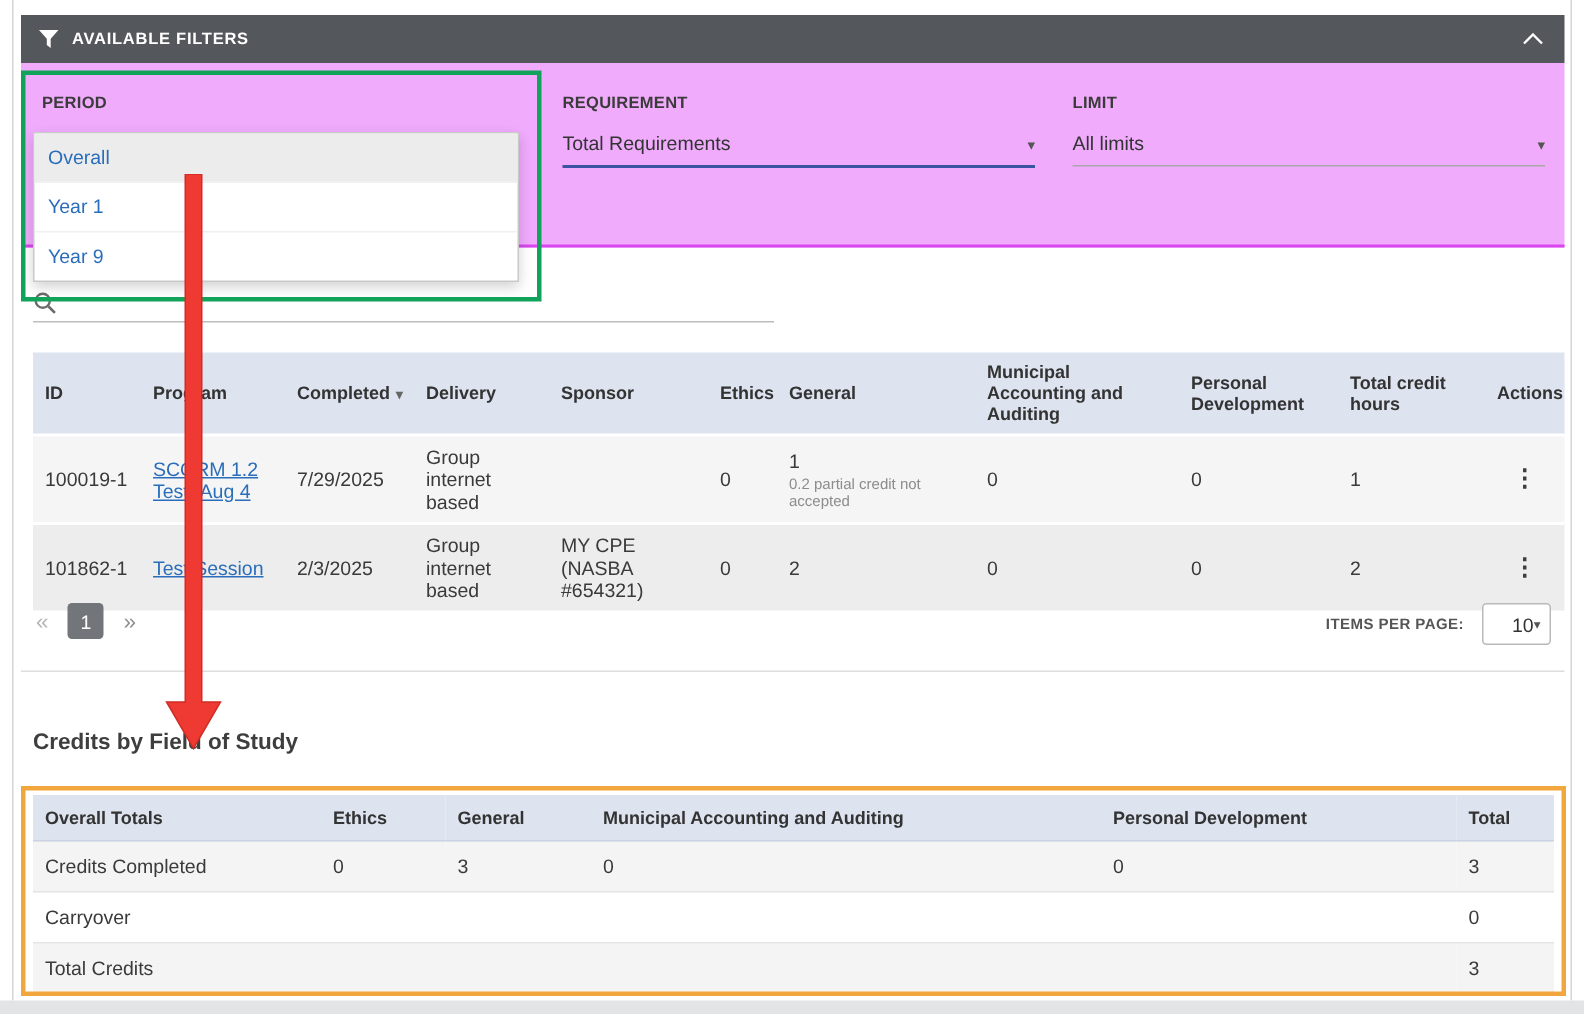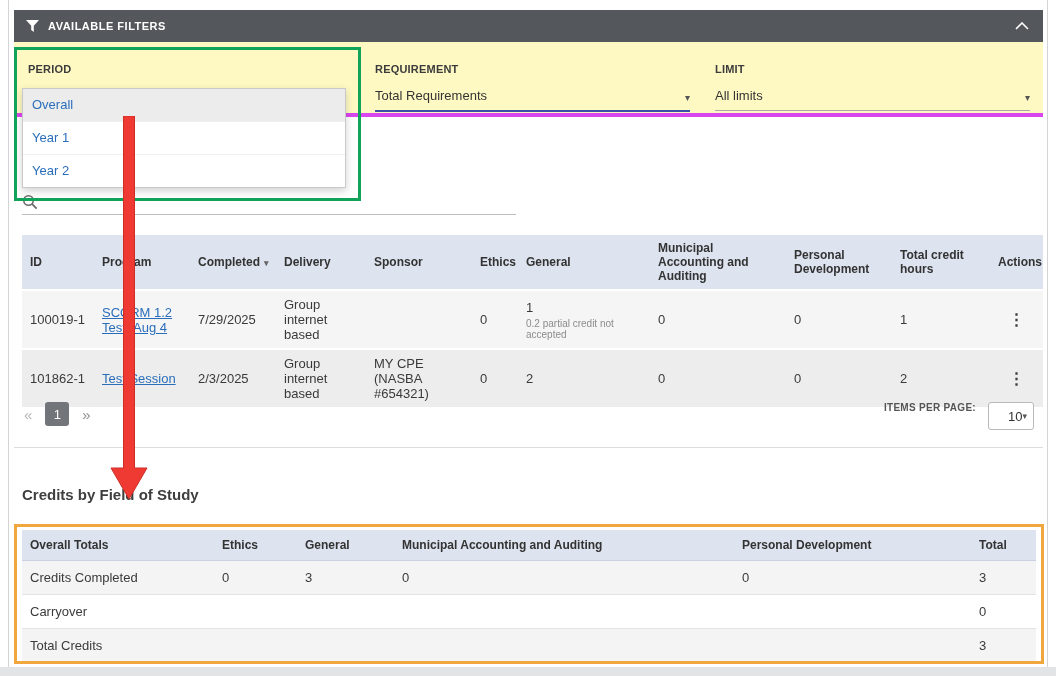--- a/index.html
+++ b/index.html
@@ -8,21 +8,21 @@
   .frame-left{position:absolute;left:8px;top:0;width:1px;height:667px;background:#d4d4d4;}
   .frame-right{position:absolute;left:1047px;top:0;width:1px;height:667px;background:#d4d4d4;}
   .bottom-strip{position:absolute;left:0;top:667px;width:1056px;height:9px;background:#e3e4e5;}
 
   
   .filters-bar{position:absolute;left:14px;top:10px;width:1029px;height:32px;background:#54575b;display:flex;align-items:center;padding:0 12px;box-sizing:border-box;}
   .filters-bar .title{color:#ffffff;font-size:11px;font-weight:bold;letter-spacing:.5px;margin-left:9px;}
   .collapse-btn{margin-left:auto;background:none;border:none;padding:2px;cursor:pointer;display:flex;}
 
   
-  .filters-body{position:absolute;left:14px;top:42px;width:1029px;height:75px;background:#fef9c3;border-bottom:4px solid #d946ef;box-sizing:border-box;}
+  .filters-body{position:absolute;left:14px;top:42px;width:1029px;height:123px;background:#f0abfc;border-bottom:2px solid #d946ef;box-sizing:border-box;}
   .filter-label{font-size:11px;font-weight:bold;color:#3b3b3b;letter-spacing:.2px;}
   .fl-period{position:absolute;left:14px;top:21px;}
   .fcol{position:absolute;top:21px;width:315px;}
   .fcol .filter-label{display:block;margin-bottom:13px;}
   .fcol-req{left:361px;}
   .fcol-limit{left:701px;}
   .select{display:flex;justify-content:space-between;align-items:flex-end;font-size:13px;color:#333333;padding-bottom:7px;cursor:pointer;}
   .select .caret{font-size:10px;color:#555555;}
   .select-req{border-bottom:2px solid #3c53a4;}
   .select-limit{border-bottom:1px solid #a8a8a8;}
@@ -50,21 +50,21 @@
   .link{color:#2a6ebb;text-decoration:underline;cursor:pointer;}
   .note{display:block;font-size:10px;color:#8c8c8c;margin-top:3px;}
   .cell-actions{text-align:center;}
   .kebab{background:none;border:none;font-size:16px;font-weight:bold;color:#3d3d3d;cursor:pointer;line-height:1;padding:2px 6px;}
 
   
   .pagination{position:absolute;left:24px;top:402px;display:flex;align-items:center;gap:13px;}
   .pg-nav{background:none;border:none;font-size:15px;color:#b5b5b5;cursor:pointer;padding:0;}
   .pg-nav.next{color:#8f8f8f;}
   .pg-current{width:24px;height:24px;background:#72767a;color:#ffffff;font-size:13px;border:none;border-radius:3px;cursor:pointer;}
-  .per-page{position:absolute;top:402px;right:22px;display:flex;gap:12px;}
+  .per-page{position:absolute;top:402px;right:22px;display:flex;align-items:center;gap:12px;}
   .per-page .lbl{font-size:10px;color:#555555;font-weight:bold;letter-spacing:.3px;}
   .pp-select{width:46px;height:28px;border:1px solid #b9b9b9;border-radius:3px;display:flex;align-items:center;justify-content:space-between;padding:0 19px;font-size:13px;color:#333333;cursor:pointer;background:#ffffff;box-sizing:border-box;}
   .pp-select .caret{font-size:9px;color:#555555;}
 
   .card-divider{position:absolute;left:14px;top:447px;width:1029px;height:1px;background:#dddddd;}
 
   
   .credits-title{position:absolute;left:22px;top:486px;font-size:15px;font-weight:bold;color:#3e3e3e;}
   .summary{position:absolute;left:22px;top:530px;width:1014px;table-layout:fixed;}
   .summary th{background:#dde3ef;font-size:12px;font-weight:bold;color:#333333;text-align:left;padding:8px 8px;border-bottom:1px solid #c9d2e2;}
@@ -115,21 +115,21 @@
       <div class="select select-limit">
         <span>All limits</span>
         <span class="caret">▾</span>
       </div>
     </div>
   </div>
 
   <div class="dropdown">
     <div class="dd-option selected">Overall</div>
     <div class="dd-option">Year 1</div>
-    <div class="dd-option">Year 2</div>
+    <div class="dd-option">Year 9</div>
   </div>
 
   <div class="search-row">
     <span style="display:flex;">
       <svg width="16" height="16" viewBox="0 0 16 16">
           <circle cx="6.5" cy="6.5" r="4.7" stroke="#6b6b6b" stroke-width="1.6" fill="none"></circle>
           <line x1="10.2" y1="10.2" x2="14.6" y2="14.6" stroke="#6b6b6b" stroke-width="1.8"></line>
         </svg>
     </span>
   </div>

